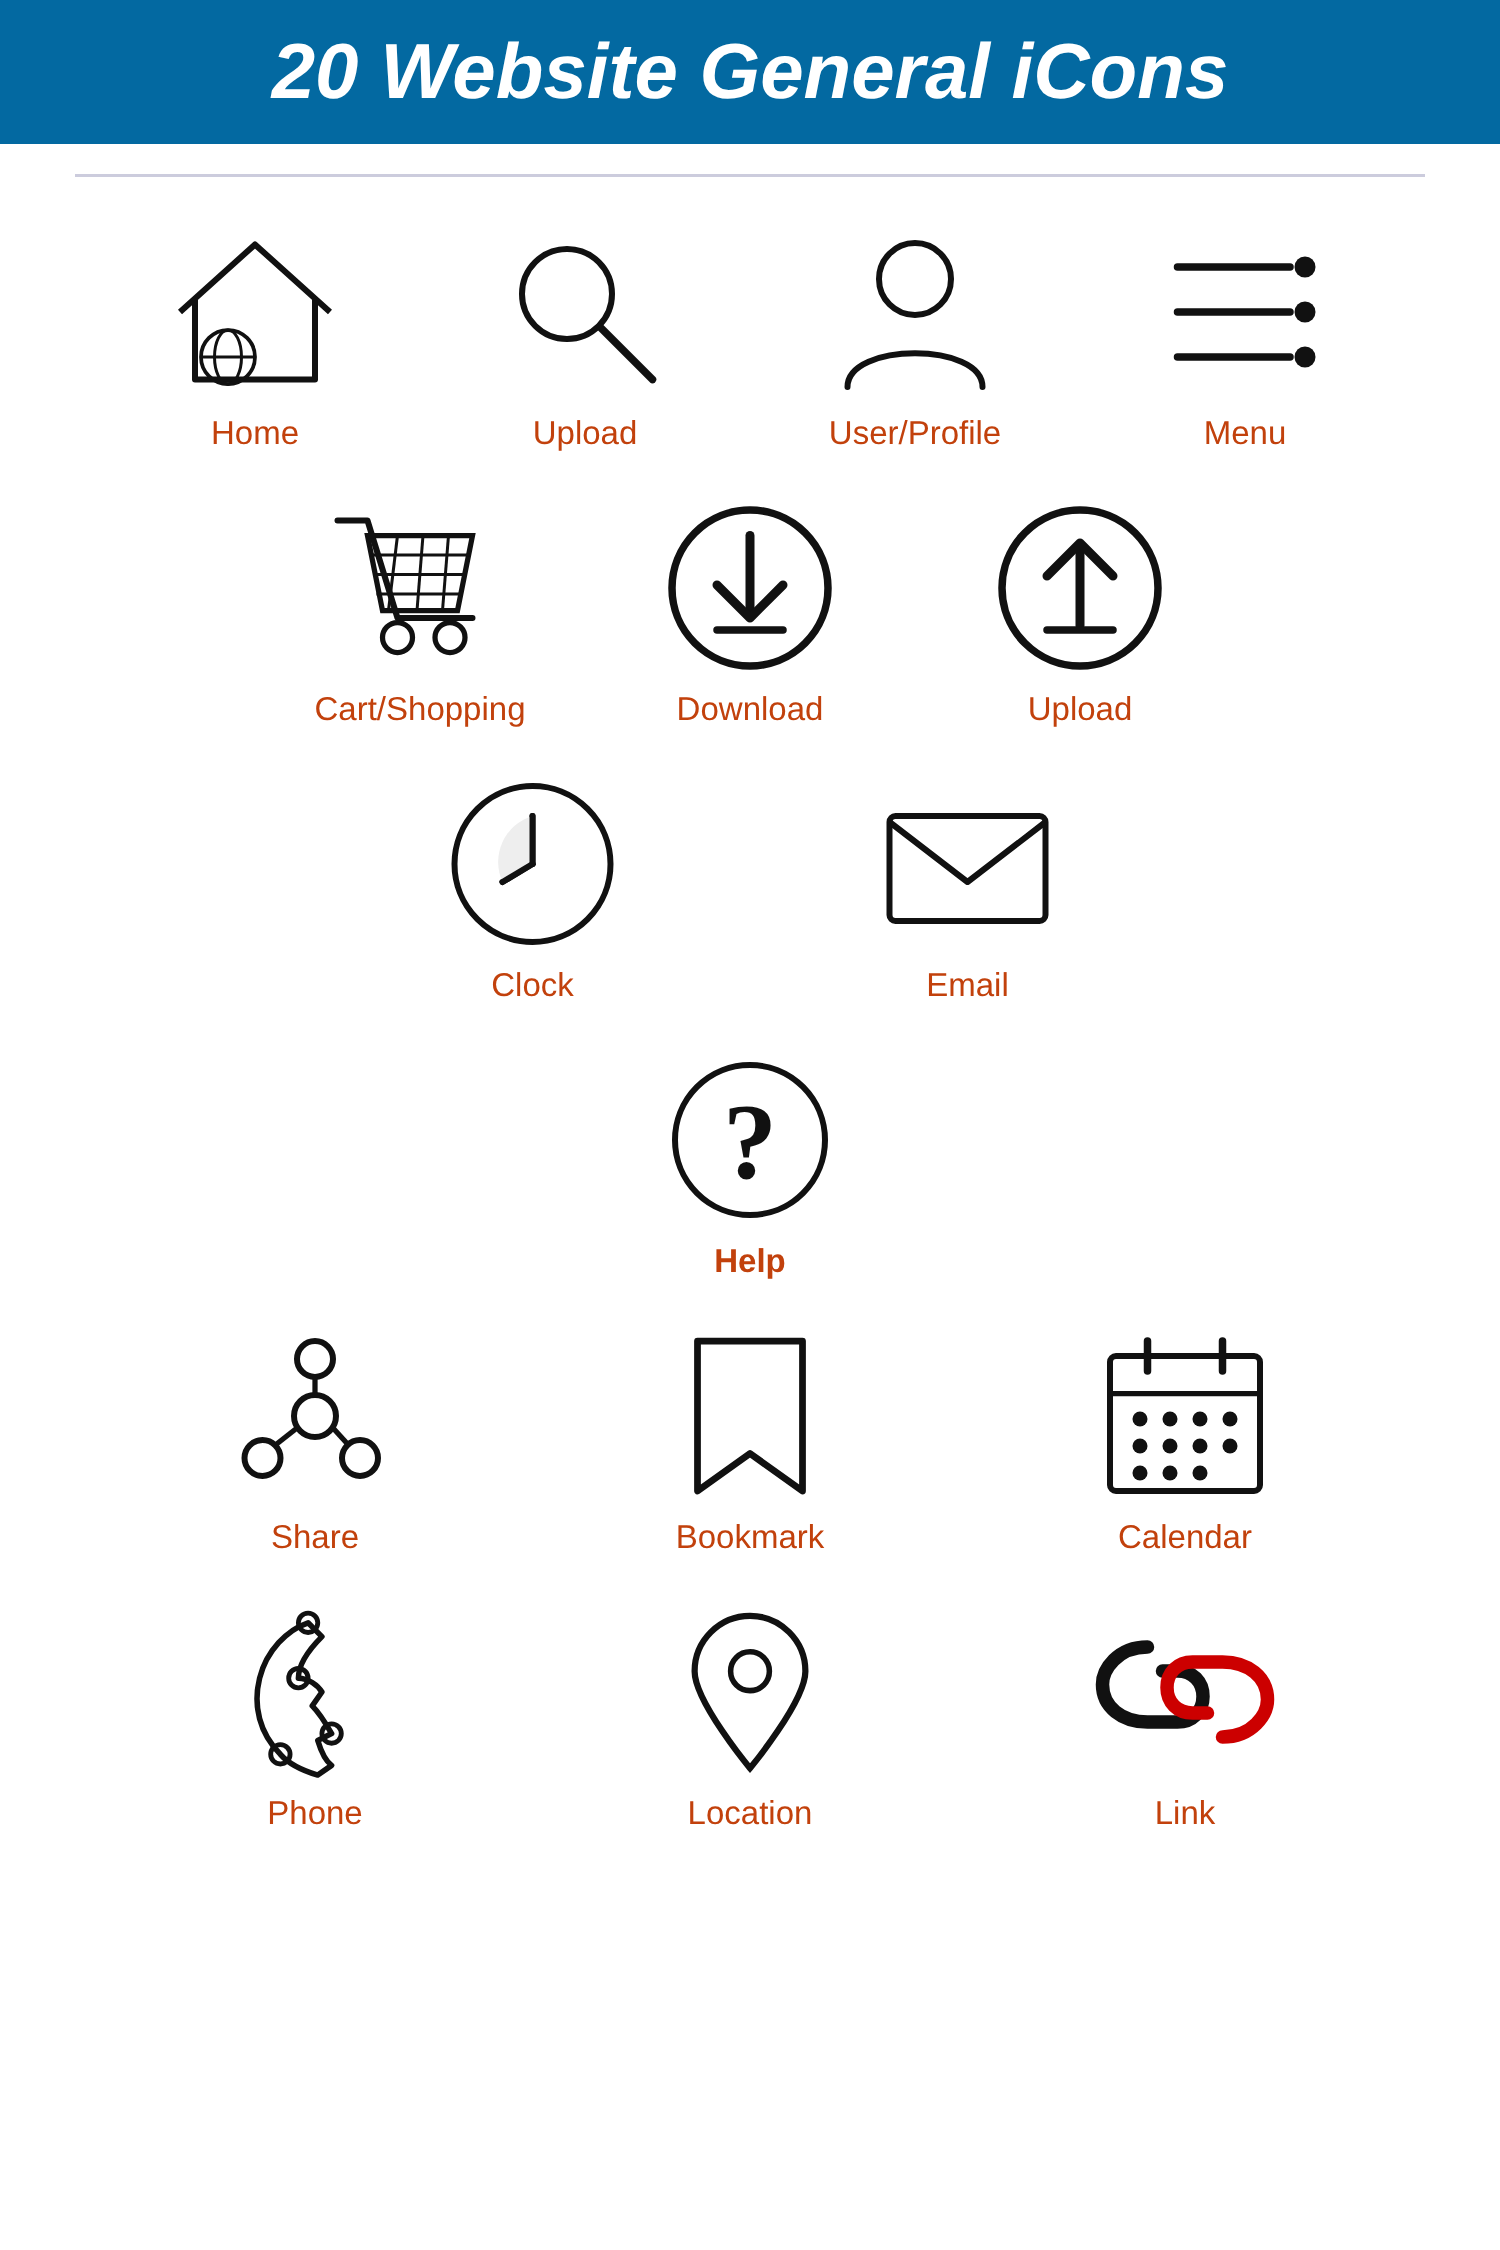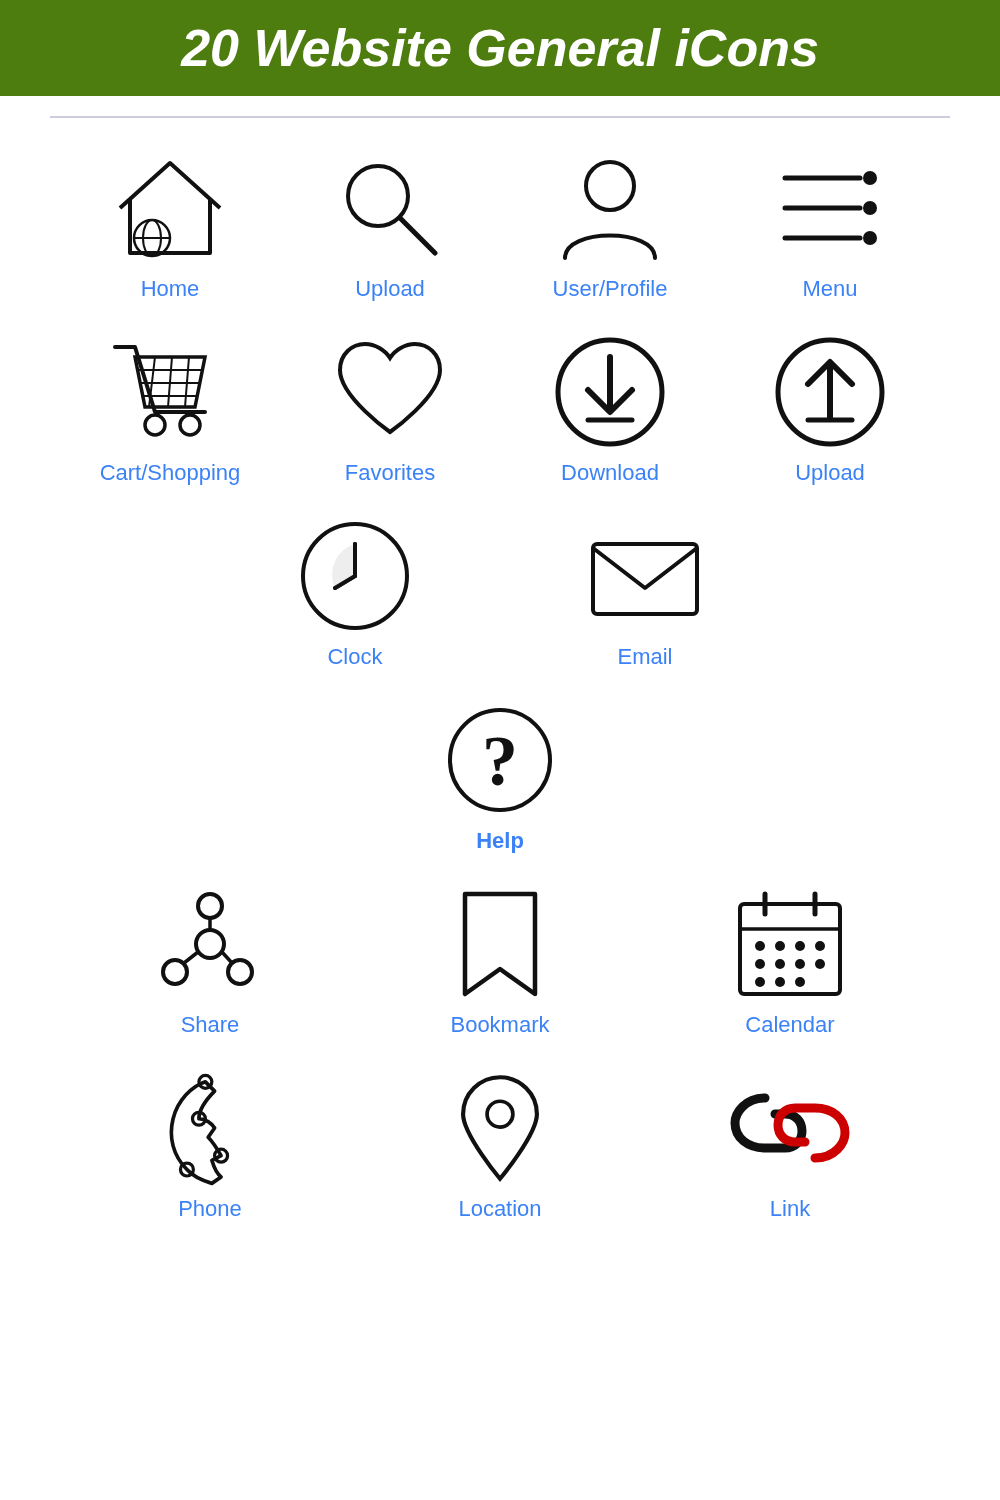--- a/index.html
+++ b/index.html
@@ -7,21 +7,21 @@
       width: 1000px;
       min-height: 1500px;
       background: #ffffff;
       font-family: Arial, sans-serif;
       display: flex;
       flex-direction: column;
       align-items: center;
     }
     .title-bar {
       width: 100%;
-      background: #4d7c0f;
+      background: #0369a1;
       padding: 18px 20px;
       text-align: center;
     }
     .title-bar h1 {
       color: #ffffff;
       font-size: 52px;
       font-weight: bold;
       font-style: italic;
     }
     .divider {
@@ -51,21 +51,21 @@
       align-items: center;
       width: 220px;
       gap: 8px;
     }
     .icon-item svg {
       width: 120px;
       height: 120px;
     }
     .icon-label {
       font-size: 22px;
-      color: #3b82f6;
+      color: #c2410c;
       text-align: center;
     }
     .icon-label.bold {
       font-weight: bold;
     }
     .row-3 .icon-item {
       width: 290px;
     }
     .row-4 .icon-item {
       width: 290px;
@@ -151,26 +151,20 @@
         <line x1="45" y1="25" x2="39" y2="75" stroke="#111" stroke-width="2"></line>
         <line x1="62" y1="25" x2="58" y2="75" stroke="#111" stroke-width="2"></line>
         <line x1="79" y1="25" x2="75" y2="75" stroke="#111" stroke-width="2"></line>
 
         <circle cx="45" cy="93" r="10" fill="none" stroke="#111" stroke-width="3.5"></circle>
         <circle cx="80" cy="93" r="10" fill="none" stroke="#111" stroke-width="3.5"></circle>
       </svg>
       <span class="icon-label">Cart/Shopping</span>
     </div>
 
-    <div class="icon-item">
-      <svg viewBox="0 0 120 120">
-        <path d="M60,100 C60,100 10,65 10,38 C10,22 22,12 35,12 C45,12 55,18 60,26 C65,18 75,12 85,12 C98,12 110,22 110,38 C110,65 60,100 60,100 Z" fill="none" stroke="#111" stroke-width="4"></path>
-      </svg>
-      <span class="icon-label">Favorites</span>
-    </div>
 
     <div class="icon-item">
       <svg viewBox="0 0 120 120">
         <circle cx="60" cy="60" r="52" fill="none" stroke="#111" stroke-width="5"></circle>
 
         <line x1="60" y1="25" x2="60" y2="75" stroke="#111" stroke-width="6" stroke-linecap="round"></line>
         <polyline points="38,58 60,80 82,58" fill="none" stroke="#111" stroke-width="6" stroke-linejoin="round" stroke-linecap="round"></polyline>
 
         <line x1="38" y1="88" x2="82" y2="88" stroke="#111" stroke-width="5" stroke-linecap="round"></line>
       </svg>

